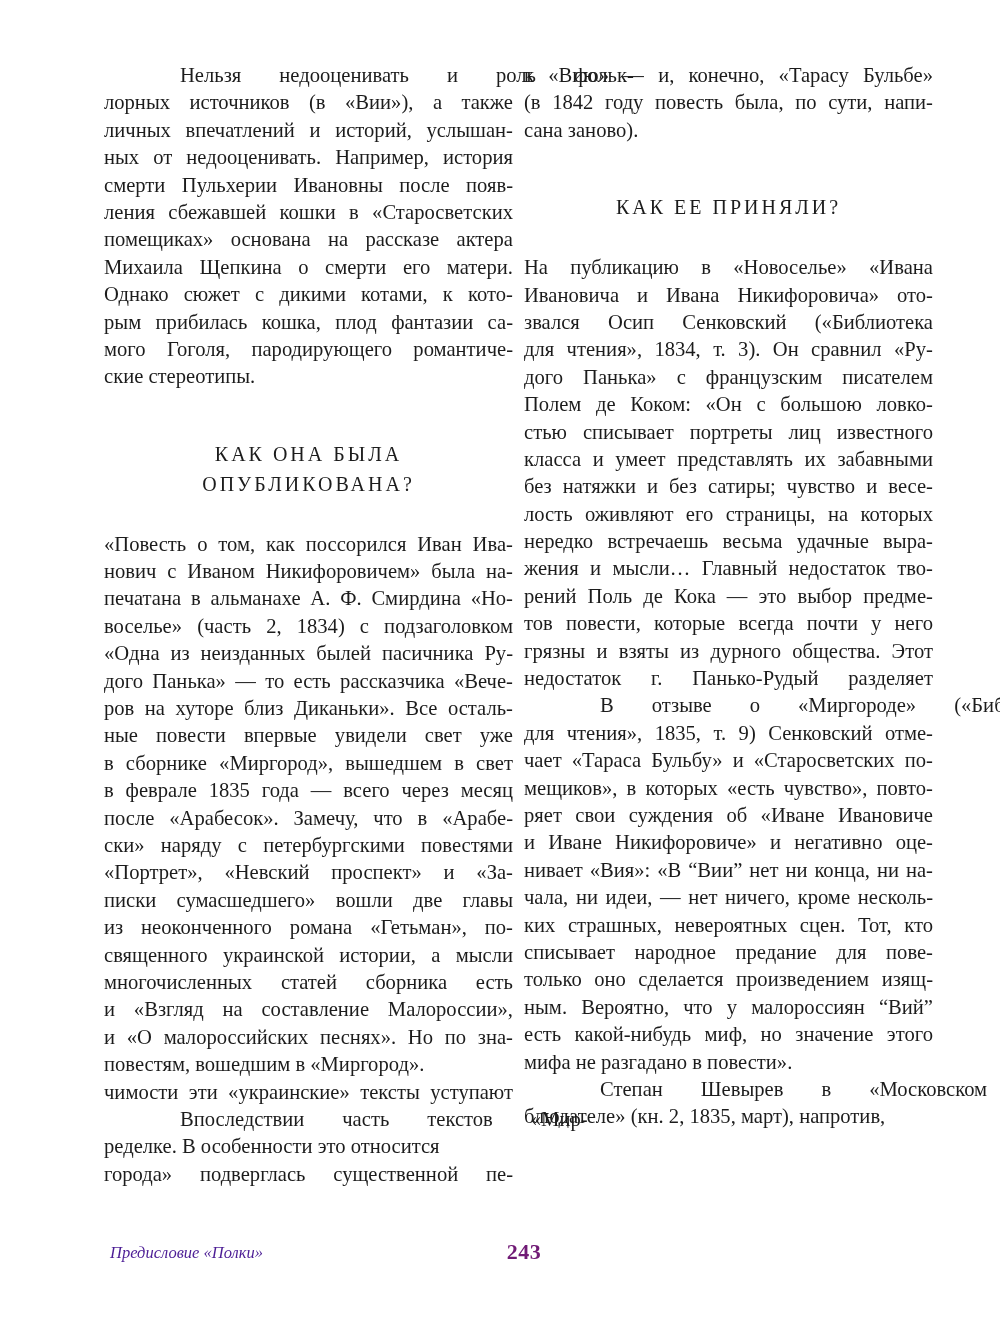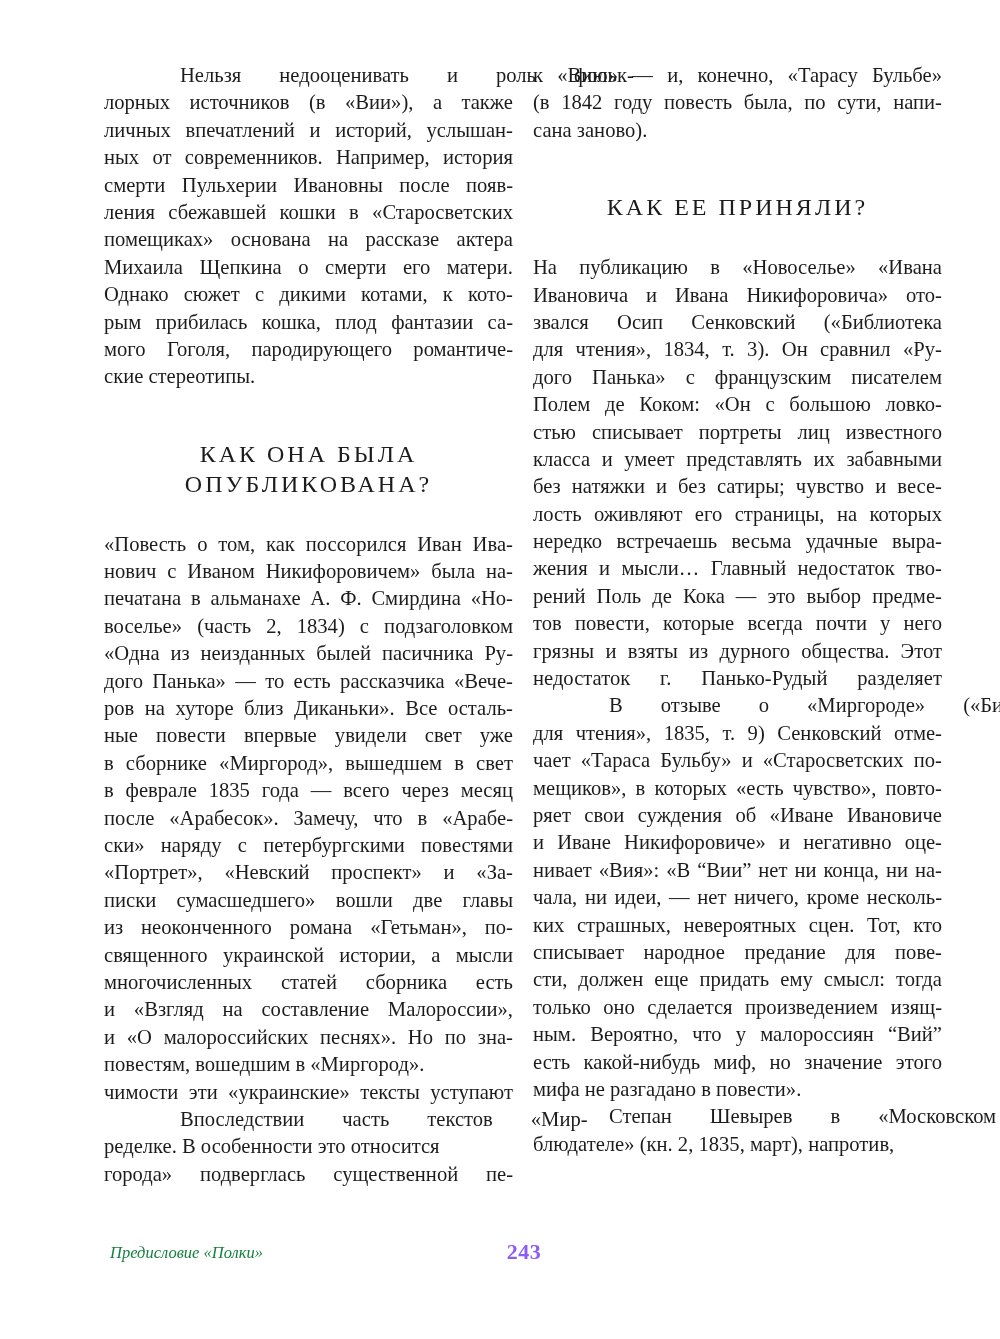--- a/index.html
+++ b/index.html
@@ -19,21 +19,21 @@
     color: #1a1a1a;
   }
   .columns {
     position: absolute;
     left: 104px;
     top: 62px;
     width: 840px;
     height: 1150px;
     display: flex;
     flex-direction: row;
-    gap: 20px;
+    gap: 11px;
   }
   .column {
     width: 409px;
     flex: 0 0 409px;
   }
   
   .para {
     margin: 0 0 0 0;
   }
   .para + .para {
@@ -64,21 +64,21 @@
   }
   .line.indent {
     text-indent: 38px;
   }
   .line.just.indent {
     padding-left: 38px;
   }
   
   .heading {
     text-align: center;
-    font-size: 24px;
+    font-size: 20px;
     letter-spacing: 3.0px;
     color: #1c1c1c;
     line-height: 30px;
     white-space: nowrap;
   }
   .heading .hline {
     display: block;
   }
   .sp-before-heading { height: 48px; }
   .sp-after-heading  { height: 32px; }
@@ -90,33 +90,33 @@
     top: 1243px;
     width: 840px;
     height: 34px;
   }
   .running-head {
     position: absolute;
     left: 6px;
     top: 0;
     font-style: italic;
     font-size: 16.5px;
-    color: #15803d;
+    color: #4c1d95;
     white-space: nowrap;
     text-align: center;
   }
   .folio {
     position: absolute;
     left: 0;
     top: -4px;
     width: 840px;
     text-align: center;
     font-weight: bold;
     font-size: 22px;
-    color: #8b5cf6;
+    color: #701a75;
     letter-spacing: 0.5px;
   }
 </style>
 </head>
 <body>
 
 <div class="page">
 
   <div class="columns">
 
@@ -141,21 +141,21 @@
           <span class="line just">
             <span class="w">личных</span>
             <span class="w">впечатлений</span>
             <span class="w">и</span>
             <span class="w">историй,</span>
             <span class="w">услышан-</span>
           </span>
           <span class="line just">
             <span class="w">ных</span>
             <span class="w">от</span>
-            <span class="w">современников.</span>
+            <span class="w">недооценивать.</span>
             <span class="w">Например,</span>
             <span class="w">история</span>
           </span>
           <span class="line just">
             <span class="w">смерти</span>
             <span class="w">Пульхерии</span>
             <span class="w">Ивановны</span>
             <span class="w">после</span>
             <span class="w">появ-</span>
           </span>
@@ -635,29 +635,20 @@
             <span class="w">кто</span>
           </span>
           <span class="line just">
             <span class="w">списывает</span>
             <span class="w">народное</span>
             <span class="w">предание</span>
             <span class="w">для</span>
             <span class="w">пове-</span>
           </span>
           <span class="line just">
-            <span class="w">сти,</span>
-            <span class="w">должен</span>
-            <span class="w">еще</span>
-            <span class="w">придать</span>
-            <span class="w">ему</span>
-            <span class="w">смысл:</span>
-            <span class="w">тогда</span>
-          </span>
-          <span class="line just">
             <span class="w">только</span>
             <span class="w">оно</span>
             <span class="w">сделается</span>
             <span class="w">произведением</span>
             <span class="w">изящ-</span>
           </span>
           <span class="line just">
             <span class="w">ным.</span>
             <span class="w">Вероятно,</span>
             <span class="w">что</span>

